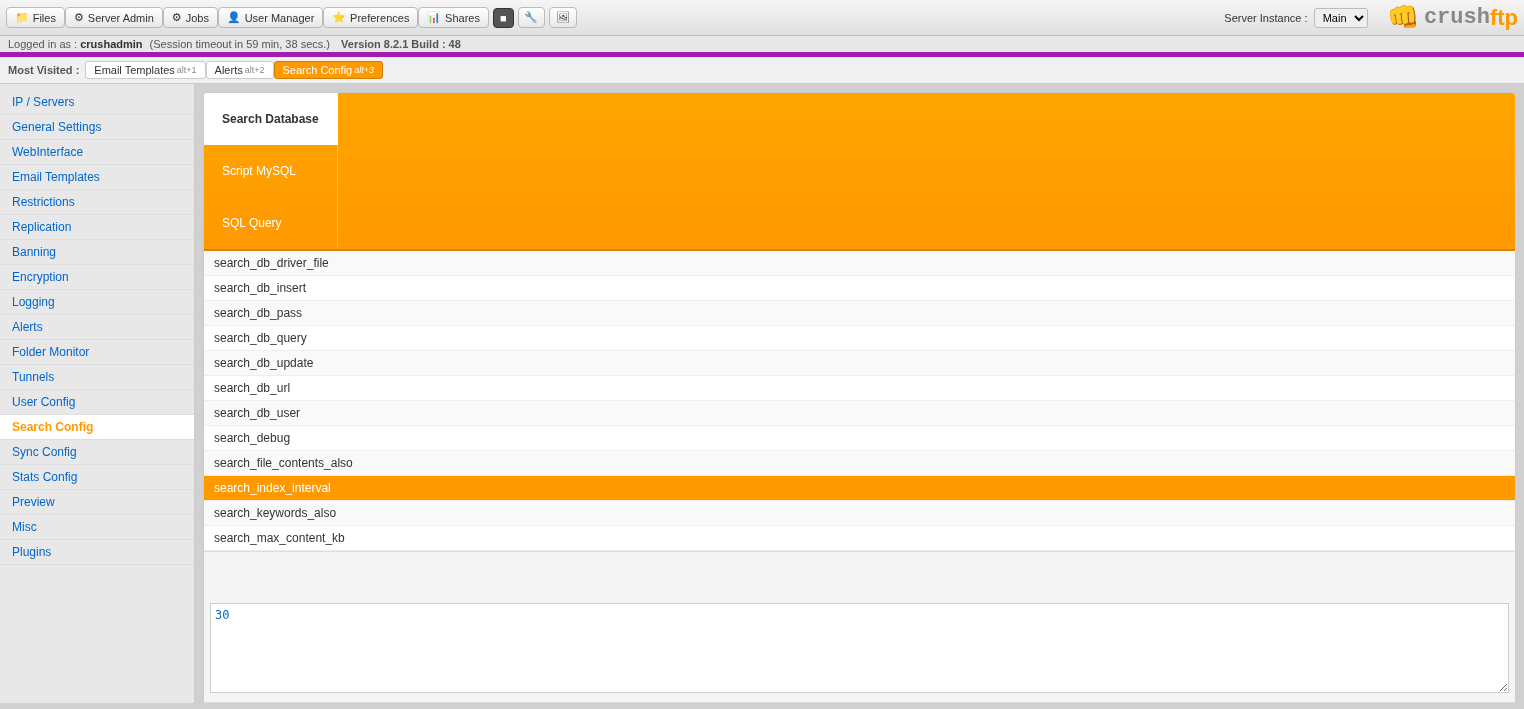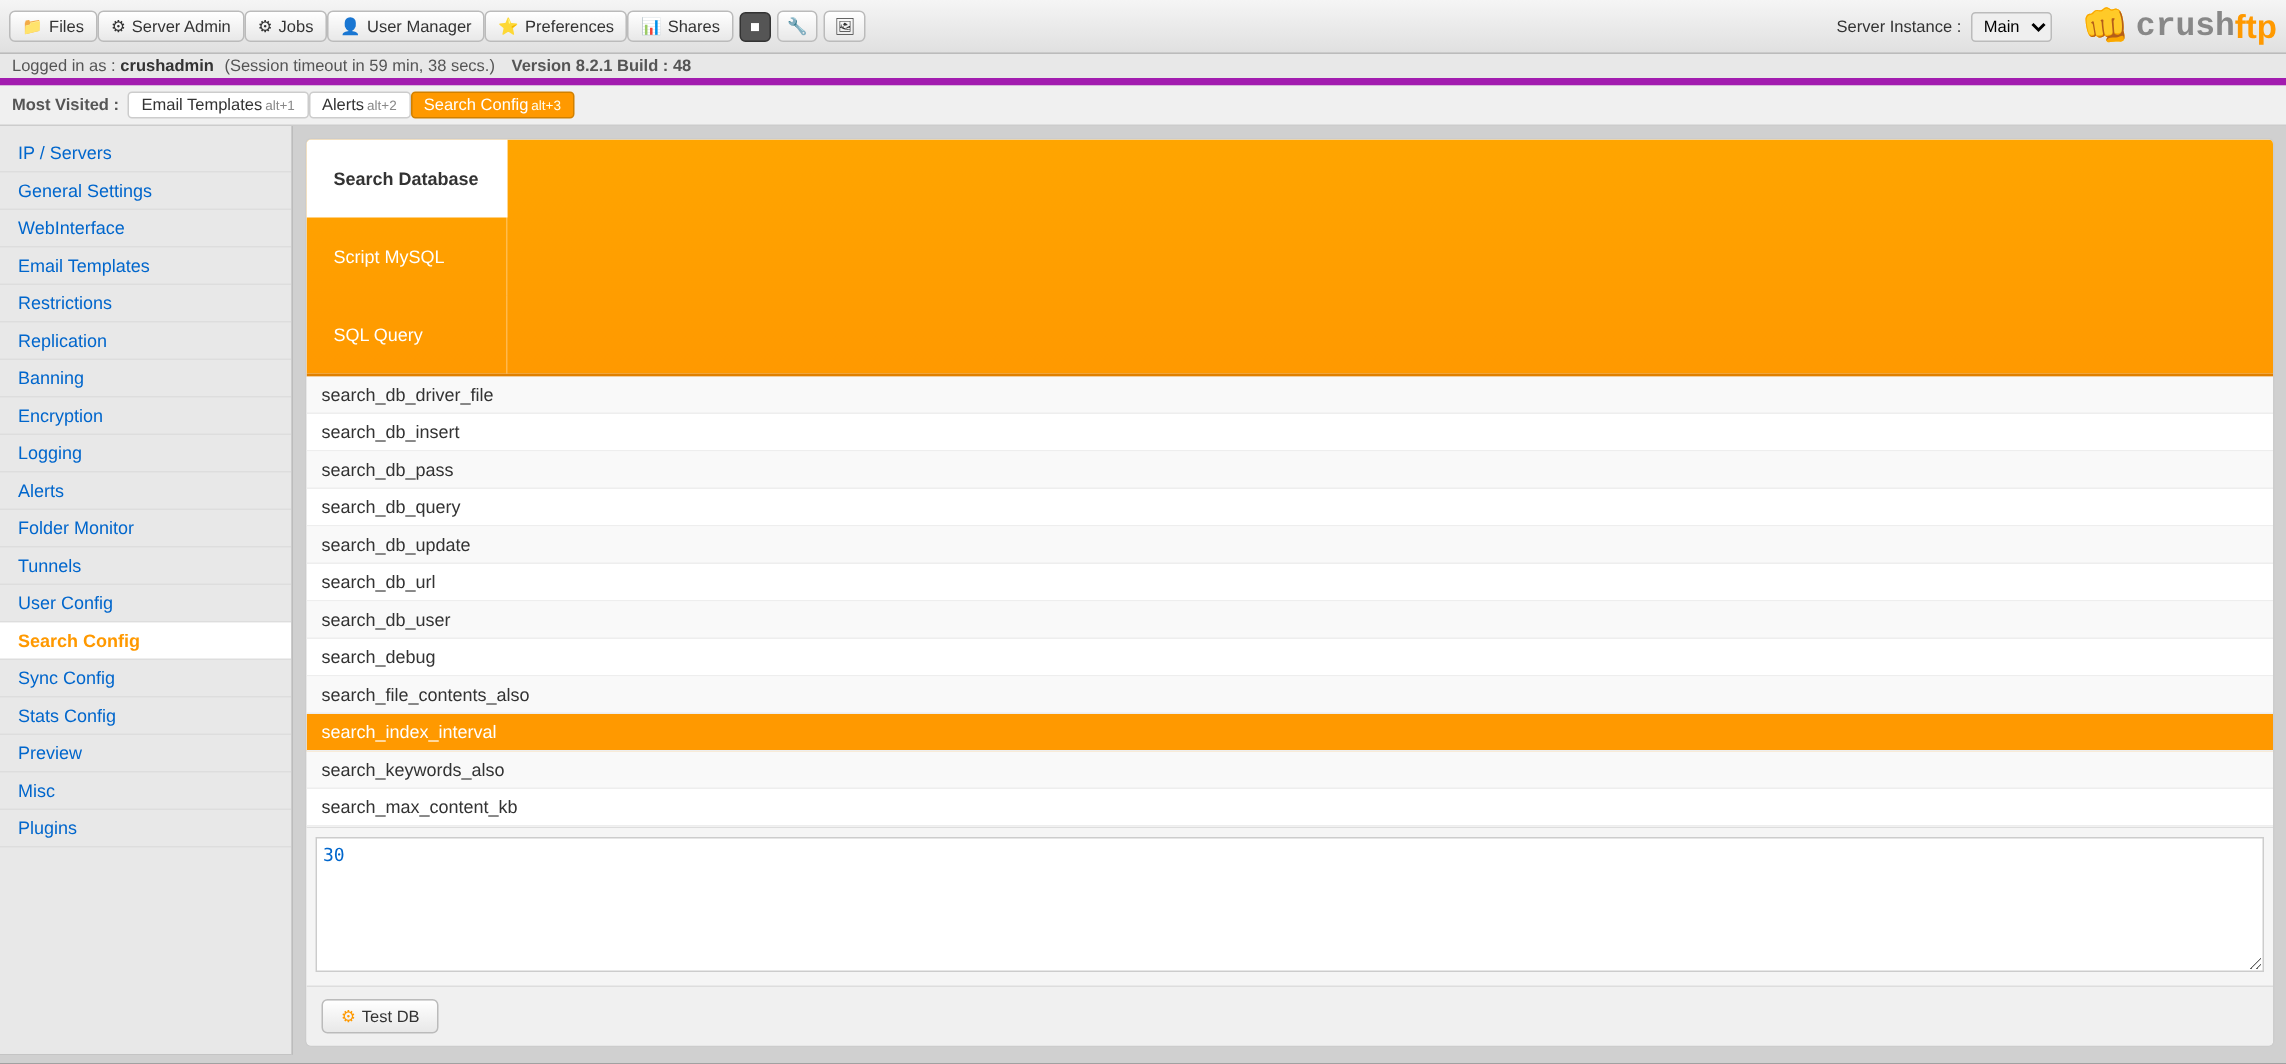--- a/index.html
+++ b/index.html
@@ -34,20 +34,21 @@
       display: flex;
       align-items: center;
       gap: 6px;
       font-size: 11px;
     }
     #server-instance select {
       padding: 2px 4px;
       border: 1px solid #bbb;
       border-radius: 3px;
       font-size: 11px;
+      text-align: right;
     }
 
     
     #logo {
       display: flex;
       align-items: center;
       margin-left: 16px;
     }
 
     
@@ -86,21 +87,21 @@
     .bookmark-item.active {
       background: #f90;
       color: #fff;
       border-color: #d08000;
     }
     .shortcut {
       font-size: 9px;
       color: #888;
       vertical-align: super;
     }
-    .bookmark-item.active .shortcut { color: #ffe; }
+    .bookmark-item.active .shortcut { color: #ffe; font-style: italic; }
 
     
     #main-layout {
       display: flex;
       height: calc(100vh - 36px - 22px - 32px);
       background: #737373;
     }
 
     
     #sidebar {
@@ -194,20 +195,21 @@
     }
     #value-textarea {
       width: 100%;
       height: 90px;
       border: 1px solid #ccc;
       font-size: 12px;
       padding: 4px;
       resize: vertical;
       font-family: monospace;
       color: #0066cc;
+      margin-top: 45px;
     }
 
     
     #footer-buttons {
       padding: 8px 10px;
       background: #f0f0f0;
       border-top: 1px solid #ddd;
     }
     .action-btn {
       display: inline-flex;

